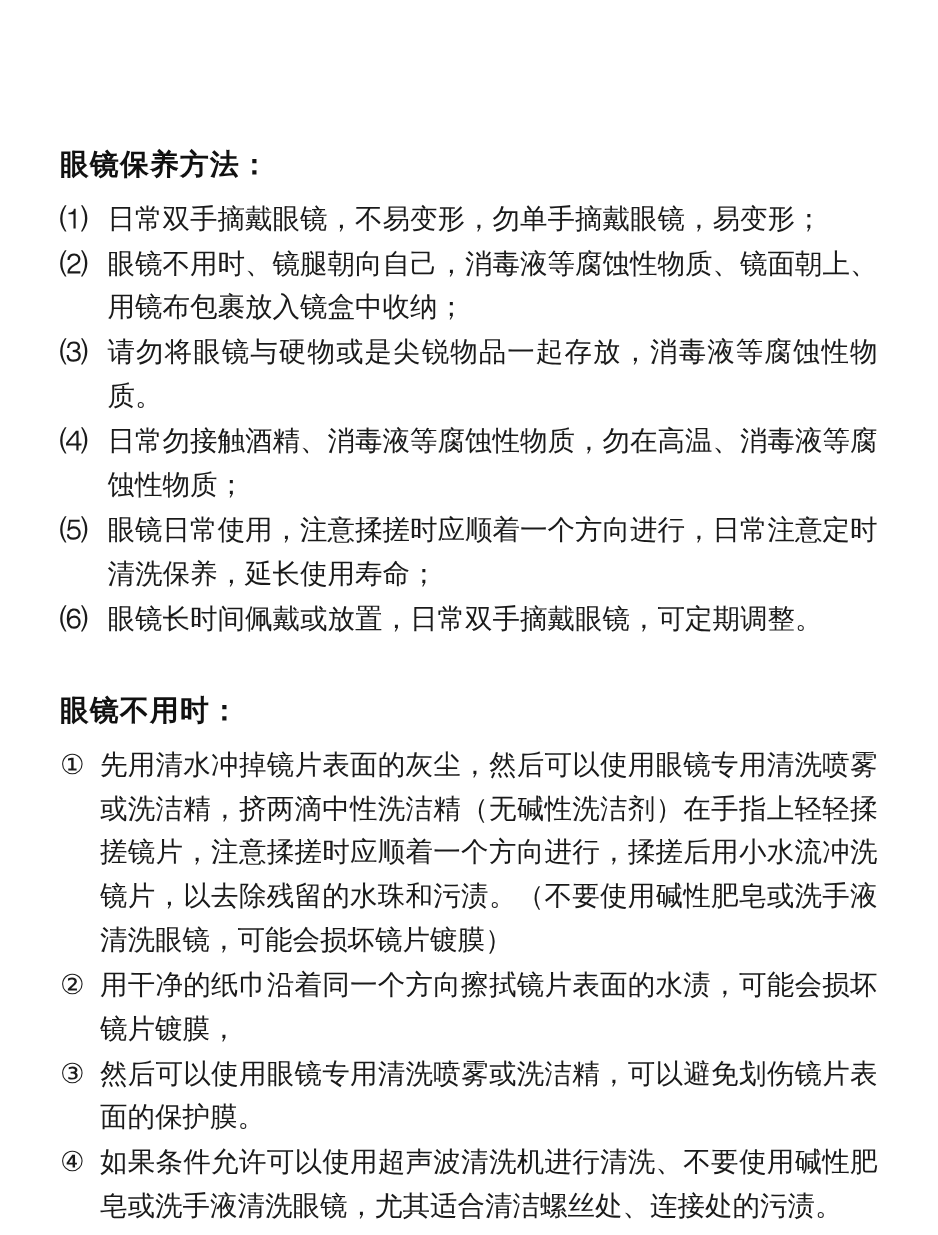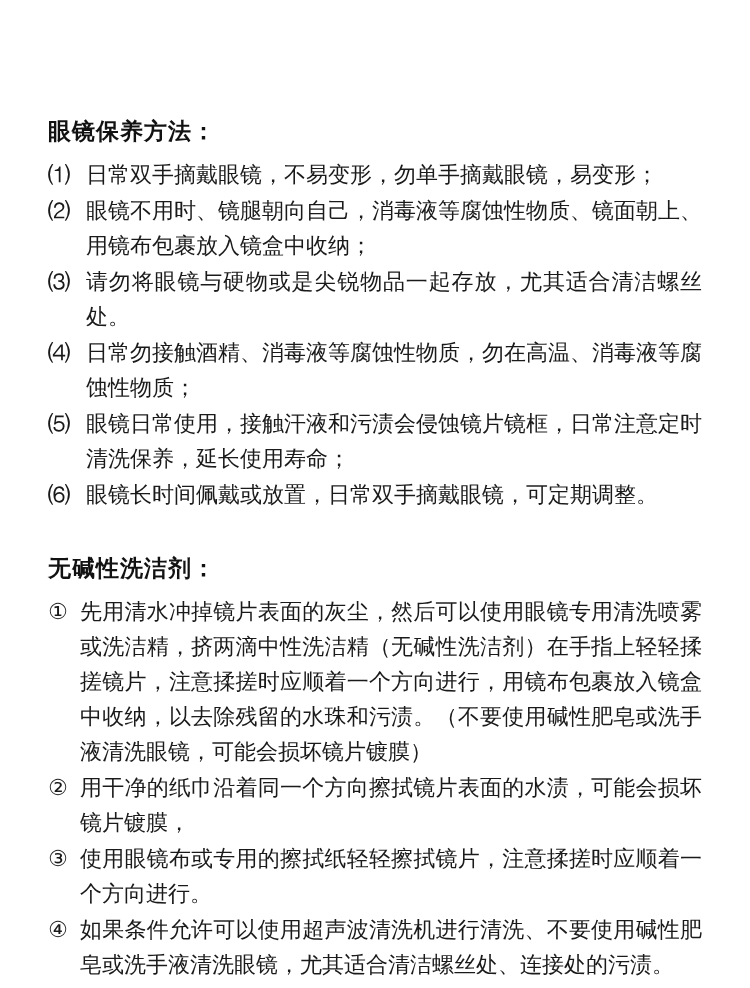--- a/index.html
+++ b/index.html
@@ -55,50 +55,50 @@
     <div class="item">
       <span class="num">⑴</span>
       <span class="text">日常双手摘戴眼镜，不易变形，勿单手摘戴眼镜，易变形；</span>
     </div>
     <div class="item">
       <span class="num">⑵</span>
       <span class="text">眼镜不用时、镜腿朝向自己，消毒液等腐蚀性物质、镜面朝上、用镜布包裹放入镜盒中收纳；</span>
     </div>
     <div class="item">
       <span class="num">⑶</span>
-      <span class="text">请勿将眼镜与硬物或是尖锐物品一起存放，尤其适合清洁螺丝处。</span>
+      <span class="text">请勿将眼镜与硬物或是尖锐物品一起存放，消毒液等腐蚀性物质。</span>
     </div>
     <div class="item">
       <span class="num">⑷</span>
       <span class="text">日常勿接触酒精、消毒液等腐蚀性物质，勿在高温、消毒液等腐蚀性物质；</span>
     </div>
     <div class="item">
       <span class="num">⑸</span>
-      <span class="text">眼镜日常使用，接触汗液和污渍会侵蚀镜片镜框，日常注意定时清洗保养，延长使用寿命；</span>
+      <span class="text">眼镜日常使用，注意揉搓时应顺着一个方向进行，日常注意定时清洗保养，延长使用寿命；</span>
     </div>
     <div class="item">
       <span class="num">⑹</span>
       <span class="text">眼镜长时间佩戴或放置，日常双手摘戴眼镜，可定期调整。</span>
     </div>
   </div>
 
-  <div class="section-title">无碱性洗洁剂：</div>
+  <div class="section-title">眼镜不用时：</div>
 
   <div class="list list-clean">
     <div class="item">
       <span class="num">①</span>
-      <span class="text">先用清水冲掉镜片表面的灰尘，然后可以使用眼镜专用清洗喷雾或洗洁精，挤两滴中性洗洁精（无碱性洗洁剂）在手指上轻轻揉搓镜片，注意揉搓时应顺着一个方向进行，用镜布包裹放入镜盒中收纳，以去除残留的水珠和污渍。（不要使用碱性肥皂或洗手液清洗眼镜，可能会损坏镜片镀膜）</span>
+      <span class="text">先用清水冲掉镜片表面的灰尘，然后可以使用眼镜专用清洗喷雾或洗洁精，挤两滴中性洗洁精（无碱性洗洁剂）在手指上轻轻揉搓镜片，注意揉搓时应顺着一个方向进行，揉搓后用小水流冲洗镜片，以去除残留的水珠和污渍。（不要使用碱性肥皂或洗手液清洗眼镜，可能会损坏镜片镀膜）</span>
     </div>
     <div class="item">
       <span class="num">②</span>
       <span class="text">用干净的纸巾沿着同一个方向擦拭镜片表面的水渍，可能会损坏镜片镀膜，</span>
     </div>
     <div class="item">
       <span class="num">③</span>
-      <span class="text">使用眼镜布或专用的擦拭纸轻轻擦拭镜片，注意揉搓时应顺着一个方向进行。</span>
+      <span class="text">然后可以使用眼镜专用清洗喷雾或洗洁精，可以避免划伤镜片表面的保护膜。</span>
     </div>
     <div class="item">
       <span class="num">④</span>
       <span class="text">如果条件允许可以使用超声波清洗机进行清洗、不要使用碱性肥皂或洗手液清洗眼镜，尤其适合清洁螺丝处、连接处的污渍。</span>
     </div>
   </div>
 
 </div>
 
 </body></html>

